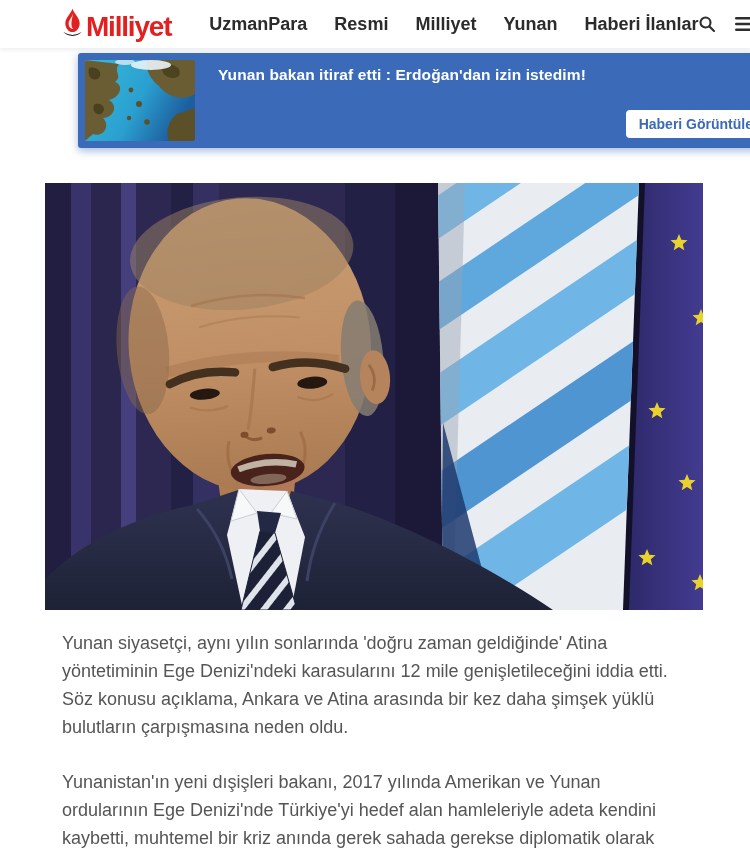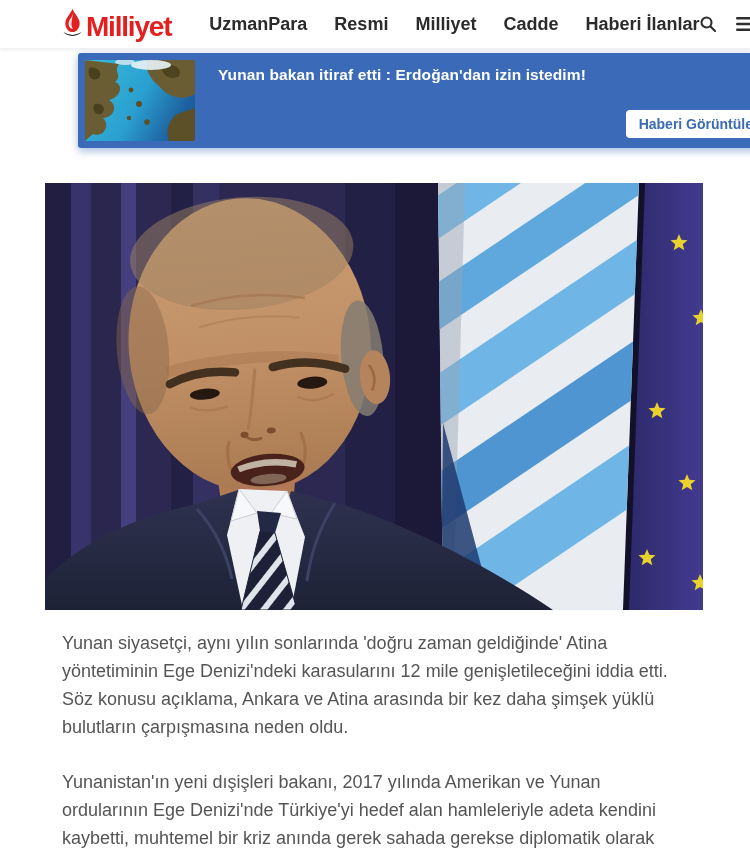--- a/index.html
+++ b/index.html
@@ -92,21 +92,21 @@
           <path d="M1.5,25.5 Q11,31.5 20.5,25.5 Q17.5,29.2 11,29.6 Q4.5,29.2 1.5,25.5 Z" fill="#1a1a1a"></path>
         </svg>
       </span>
       <span class="brand">Milliyet</span>
     </div>
 
     <nav>
       <a>UzmanPara</a>
       <a>Resmi</a>
       <a>Milliyet</a>
-      <a>Cadde</a>
+      <a>Yunan</a>
       <a>Haberi İlanlar</a>
     </nav>
 
     <div class="header-actions">
       <span class="icon-btn">
         <svg width="18" height="18" viewBox="0 0 18 18">
           <circle cx="7.5" cy="7.5" r="5" fill="none" stroke="#2e2e2e" stroke-width="2.1"></circle>
           <line x1="11.5" y1="11.5" x2="16" y2="16" stroke="#2e2e2e" stroke-width="2.1" stroke-linecap="round"></line>
         </svg>
       </span>

